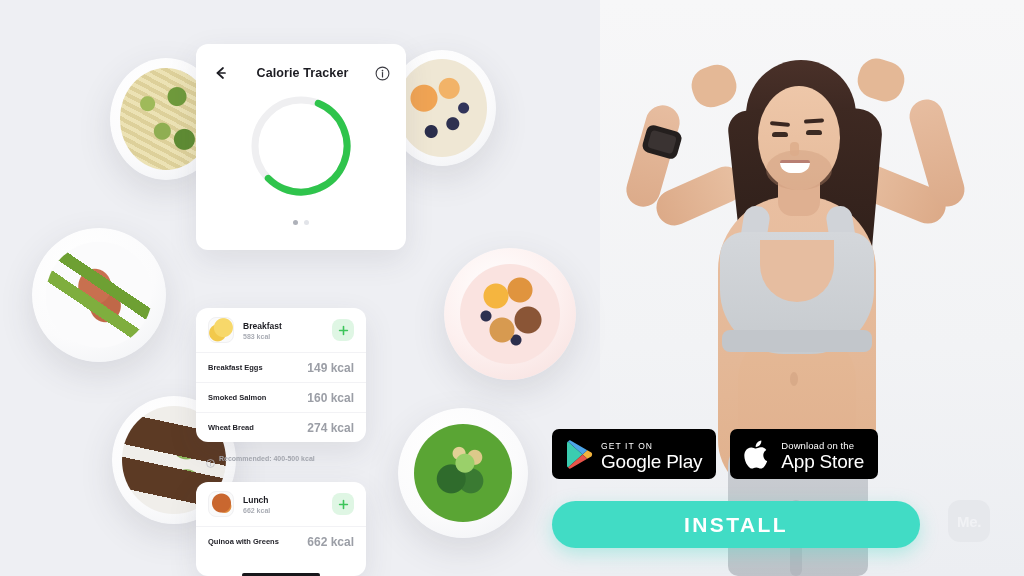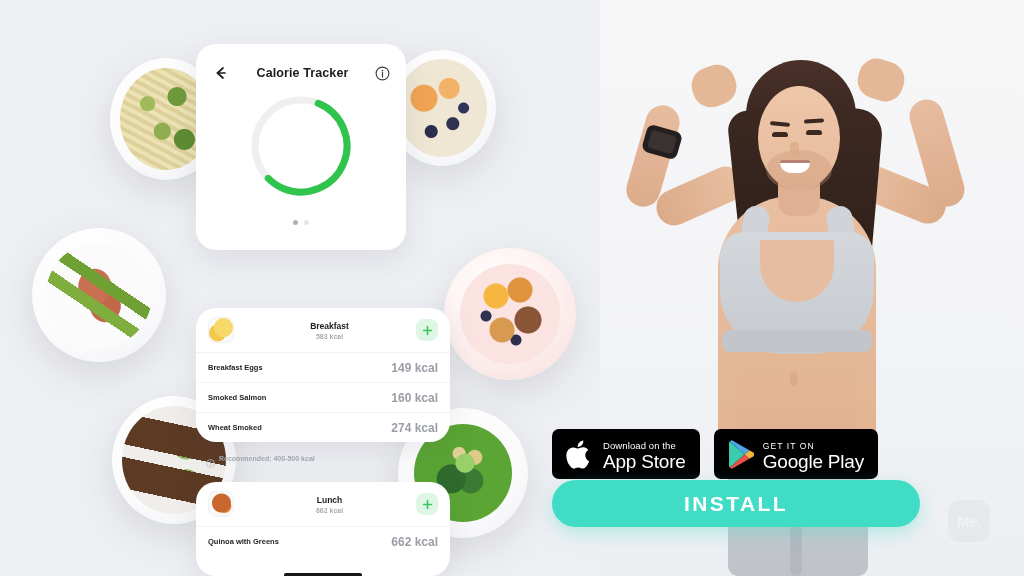--- a/index.html
+++ b/index.html
@@ -234,21 +234,21 @@
       radial-gradient(circle at 62% 34%,#ddc98a 0 7px,transparent 8px),
       radial-gradient(circle at 46% 30%,#e2d196 0 6px,transparent 7px),
       #5aa534;
   }
 
   
   .phone {
     position:absolute; left:196px; top:44px; width:210px; height:488px;
   }
   .card {
-    background:#fff; border-radius:20px;
+    background:#fff; border-radius:12px;
     box-shadow:0 10px 30px rgba(55,58,82,.10);
   }
   .phone-top { position:absolute; left:0; top:0; width:210px; height:206px; }
   .phone-top-inner { padding:18px 16px 0; }
 
   .app-head { display:flex; align-items:center; justify-content:space-between; height:22px; }
   .back-ico { width:18px; height:18px; display:block; }
   .app-title { font-size:12.5px; font-weight:700; color:#1c1c22; letter-spacing:.1px; }
   .info-ico { width:15px; height:15px; display:block; }
 
@@ -256,21 +256,21 @@
   .ring { position:absolute; left:50%; top:2px; transform:translateX(-50%); }
   .ring-label { position:absolute; left:0; right:0; top:40px; text-align:center; }
   .kcal-big { font-size:22px; font-weight:700; color:#15151b; letter-spacing:.4px; }
   .kcal-sub { font-size:7.5px; color:#b7bac2; margin-top:3px; font-weight:600; }
   .kcal-sub b { color:#6d7078; font-weight:700; }
 
   .dots { display:flex; gap:6px; justify-content:center; margin-top:2px; }
   .dot { width:5px; height:5px; border-radius:50%; background:#e2e4e9; }
   .dot.on { background:#aeb1b9; }
 
-  .meal-card { position:absolute; left:0; width:254px;text-align:center; }
+  .meal-card { position:absolute; left:0; width:170px; }
   #card-breakfast { top:264px; height:134px; }
   #card-lunch { top:438px; height:94px; }
 
   .meal-head { display:flex; align-items:center; padding:10px 12px; height:44px; }
   .meal-thumb {
     width:26px; height:26px; border-radius:8px; margin-right:9px; flex:none;
     background:radial-gradient(circle at 60% 40%,#f7d86a 0 9px,transparent 10px),
                radial-gradient(circle at 36% 62%,#f2c94c 0 8px,transparent 9px),
                #fafafa;
     border:1px solid #f0f0f2;
@@ -314,21 +314,21 @@
   }
   .badge-txt { color:#fff; line-height:1.05; }
   .badge-small { font-size:9.5px; letter-spacing:.1px; }
   .badge-big { font-size:19px; font-weight:500; letter-spacing:-.2px; margin-top:1px; }
   .apple-ico { width:28px; height:33px; margin-right:9px; flex:none; }
   .gp-ico { width:27px; height:29px; margin-right:8px; flex:none; }
   .gp-small { font-size:8.5px; letter-spacing:1.1px; }
 
   
   .install {
-    position:absolute; left:552px; top:480px; width:368px; height:47px;
+    position:absolute; left:552px; top:501px; width:368px; height:47px;
     border:none; border-radius:24px; cursor:pointer;
     background:#41dcc5; color:#fff;
     font-size:21px; font-weight:700; letter-spacing:2.4px;
     font-family:"Liberation Sans", sans-serif;
     box-shadow:0 6px 18px rgba(65,220,197,.35);
   }
 
   
   .logo {
     position:absolute; left:948px; top:500px; width:42px; height:42px;
@@ -453,21 +453,21 @@
       </div>
       <div class="food-row">
         <span class="food-name">Breakfast Eggs</span>
         <span class="food-kcal">149 kcal</span>
       </div>
       <div class="food-row">
         <span class="food-name">Smoked Salmon</span>
         <span class="food-kcal">160 kcal</span>
       </div>
       <div class="food-row">
-        <span class="food-name">Wheat Smoked</span>
+        <span class="food-name">Wheat Bread</span>
         <span class="food-kcal">274 kcal</span>
       </div>
     </div>
 
     <div class="rec-row">
       <span class="rec-ico">
         <svg viewBox="0 0 9 9" width="9" height="9">
           <circle cx="4.5" cy="4.5" r="3.9" fill="none" stroke="#bcbfc6" stroke-width=".8"></circle>
           <circle cx="4.5" cy="2.7" r=".55" fill="#bcbfc6"></circle>
           <path d="M4.5 4 V6.7" stroke="#bcbfc6" stroke-width=".85" stroke-linecap="round"></path>
@@ -492,42 +492,42 @@
       <div class="food-row">
         <span class="food-name">Quinoa with Greens</span>
         <span class="food-kcal">662 kcal</span>
       </div>
       <div class="home-bar"></div>
     </div>
   </div>
 
   <div class="badges">
     <div class="badge">
-      <svg class="apple-ico" viewBox="0 0 28 33">
-        <path fill="#fff" d="M19.3 17.3c0-3.5 2.9-5.2 3-5.3-1.6-2.4-4.2-2.7-5.1-2.7-2.2-.2-4.2 1.3-5.3 1.3s-2.8-1.3-4.6-1.2c-2.4 0-4.6 1.4-5.8 3.5-2.5 4.3-.6 10.7 1.8 14.2 1.2 1.7 2.6 3.6 4.4 3.5 1.8-.1 2.4-1.1 4.6-1.1s2.7 1.1 4.6 1.1c1.9 0 3.1-1.7 4.3-3.4 1.3-2 1.9-3.9 1.9-4-.1 0-3.7-1.4-3.8-5.9z"></path>
-        <path fill="#fff" d="M15.9 7.1c1-1.2 1.6-2.8 1.4-4.5-1.4.1-3.1 1-4.1 2.1-.9 1-1.7 2.7-1.5 4.3 1.6.1 3.2-.8 4.2-1.9z"></path>
-      </svg>
-      <span class="badge-txt">
-        <span class="badge-small">Download on the</span><br>
-        <span class="badge-big">App Store</span>
-      </span>
-    </div>
-
-    <div class="badge">
       <svg class="gp-ico" viewBox="0 0 27 29">
         <path fill="#3bccb0" d="M2 1.5 L16.5 14.5 L2 27.5 C1.4 27.2 1 26.5 1 25.6 V3.4 C1 2.5 1.4 1.8 2 1.5z"></path>
         <path fill="#f2b33d" d="M16.5 14.5 L21.3 10.2 L25.3 12.6 C26.4 13.3 26.4 15.7 25.3 16.4 L21.3 18.8z"></path>
         <path fill="#e8544a" d="M16.5 14.5 L21.3 18.8 L4.5 28.6 C3.6 29.1 2.7 28.2 2 27.5z"></path>
         <path fill="#4da6e8" d="M16.5 14.5 L2 1.5 C2.7 .8 3.6 -.1 4.5 .4 L21.3 10.2z"></path>
       </svg>
       <span class="badge-txt">
         <span class="gp-small">GET IT ON</span><br>
         <span class="badge-big">Google Play</span>
       </span>
     </div>
+
+    <div class="badge">
+      <svg class="apple-ico" viewBox="0 0 28 33">
+        <path fill="#fff" d="M19.3 17.3c0-3.5 2.9-5.2 3-5.3-1.6-2.4-4.2-2.7-5.1-2.7-2.2-.2-4.2 1.3-5.3 1.3s-2.8-1.3-4.6-1.2c-2.4 0-4.6 1.4-5.8 3.5-2.5 4.3-.6 10.7 1.8 14.2 1.2 1.7 2.6 3.6 4.4 3.5 1.8-.1 2.4-1.1 4.6-1.1s2.7 1.1 4.6 1.1c1.9 0 3.1-1.7 4.3-3.4 1.3-2 1.9-3.9 1.9-4-.1 0-3.7-1.4-3.8-5.9z"></path>
+        <path fill="#fff" d="M15.9 7.1c1-1.2 1.6-2.8 1.4-4.5-1.4.1-3.1 1-4.1 2.1-.9 1-1.7 2.7-1.5 4.3 1.6.1 3.2-.8 4.2-1.9z"></path>
+      </svg>
+      <span class="badge-txt">
+        <span class="badge-small">Download on the</span><br>
+        <span class="badge-big">App Store</span>
+      </span>
+    </div>
   </div>
 
   <button class="install">INSTALL</button>
 
   <div class="logo">
     <span class="logo-txt">Me.</span>
   </div>
 
 </div>
 

